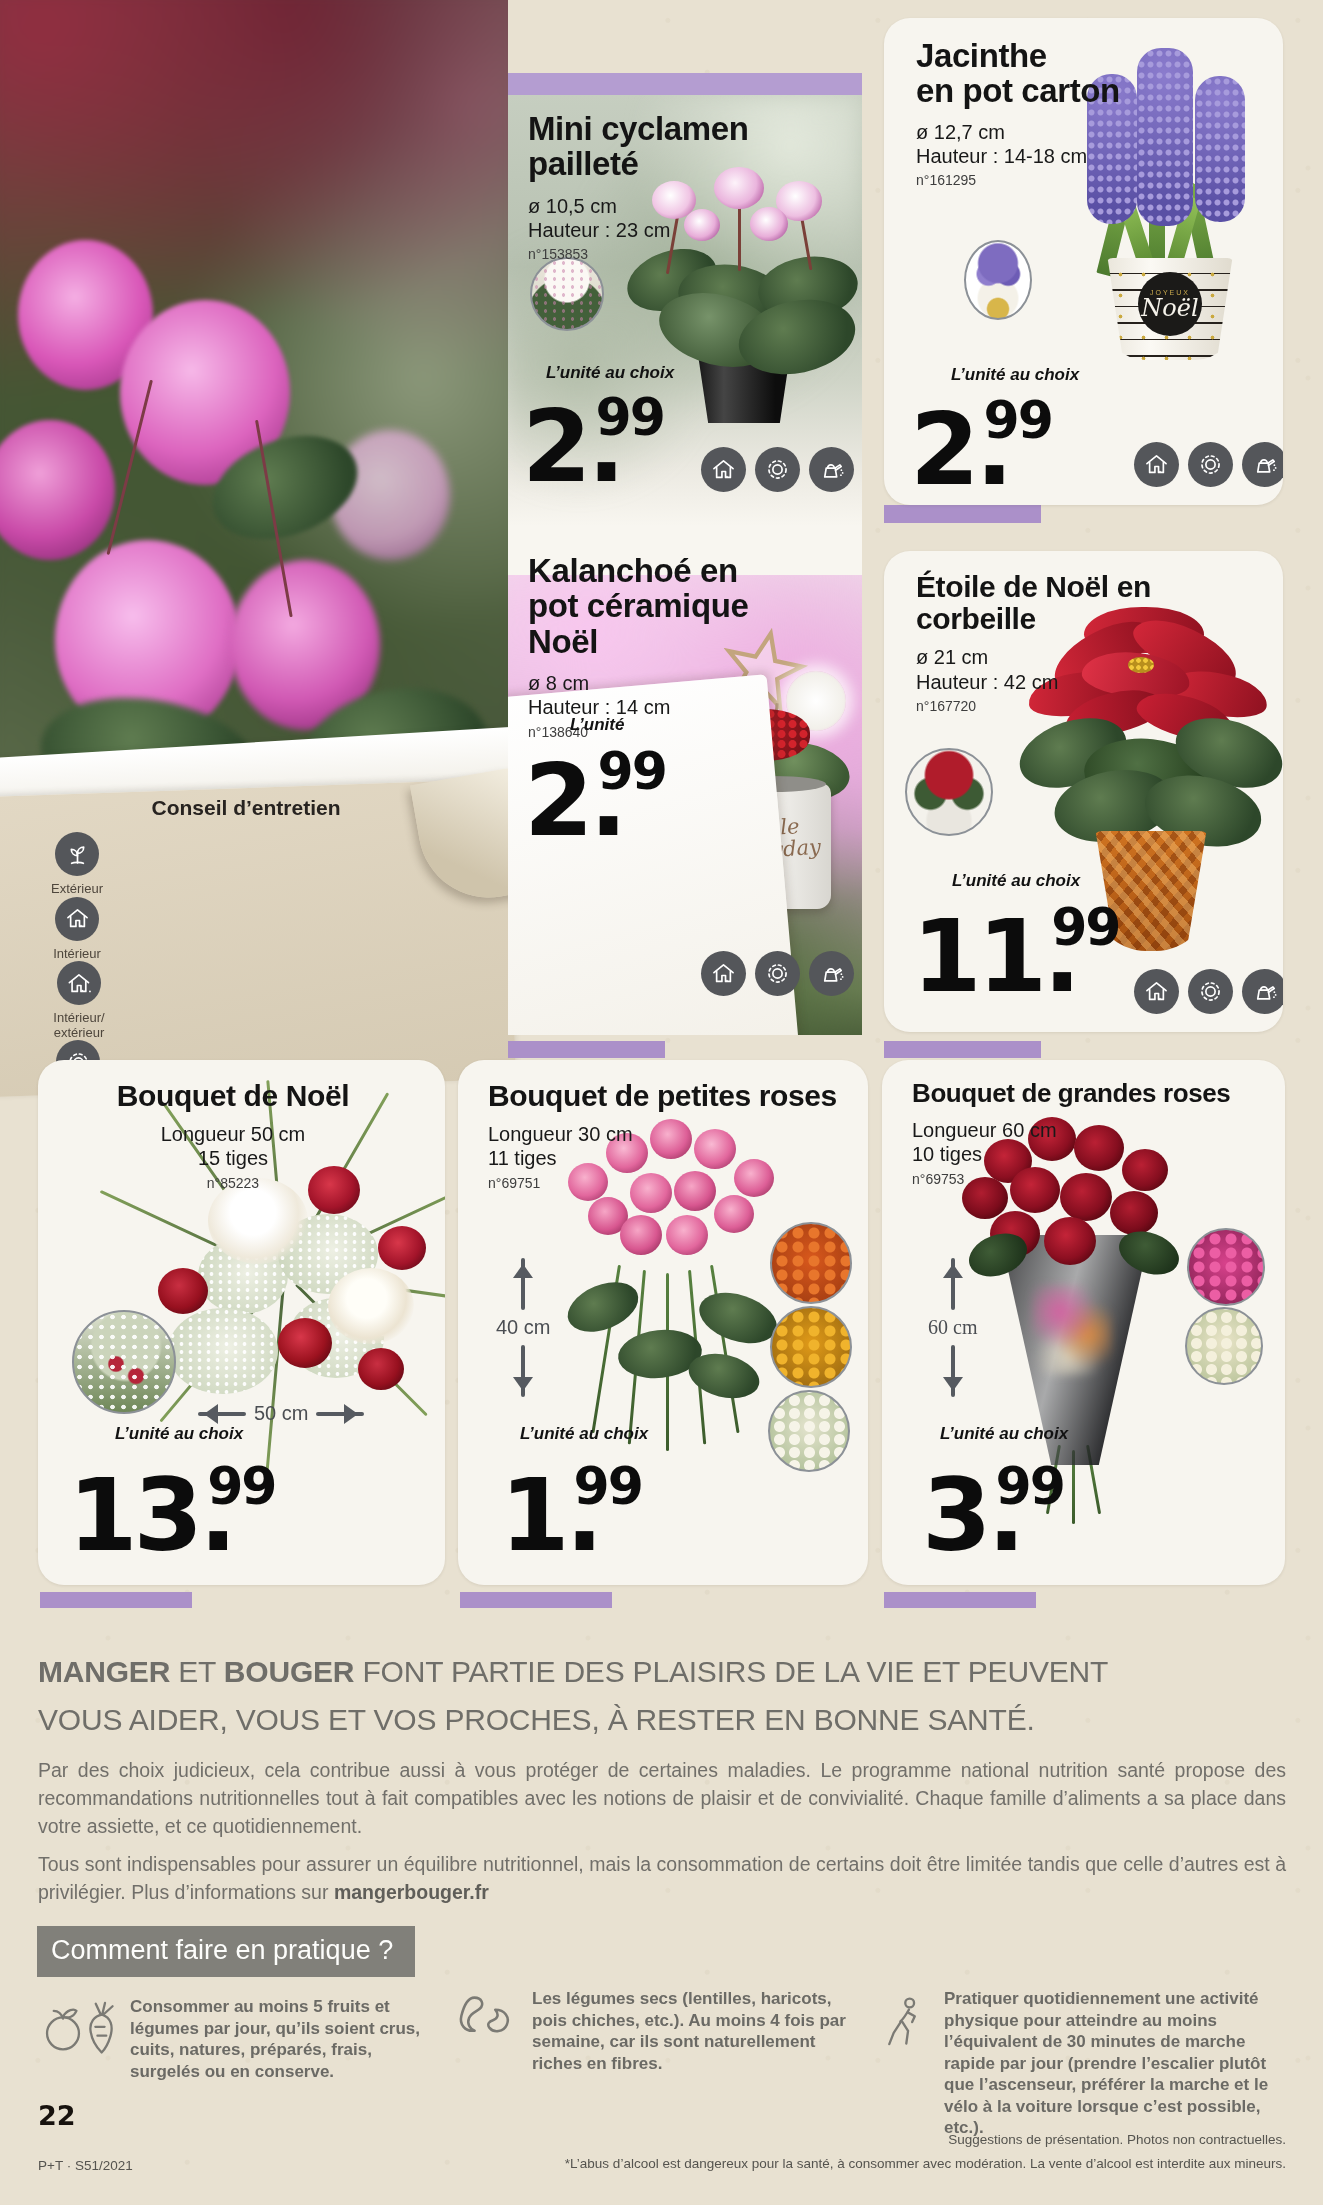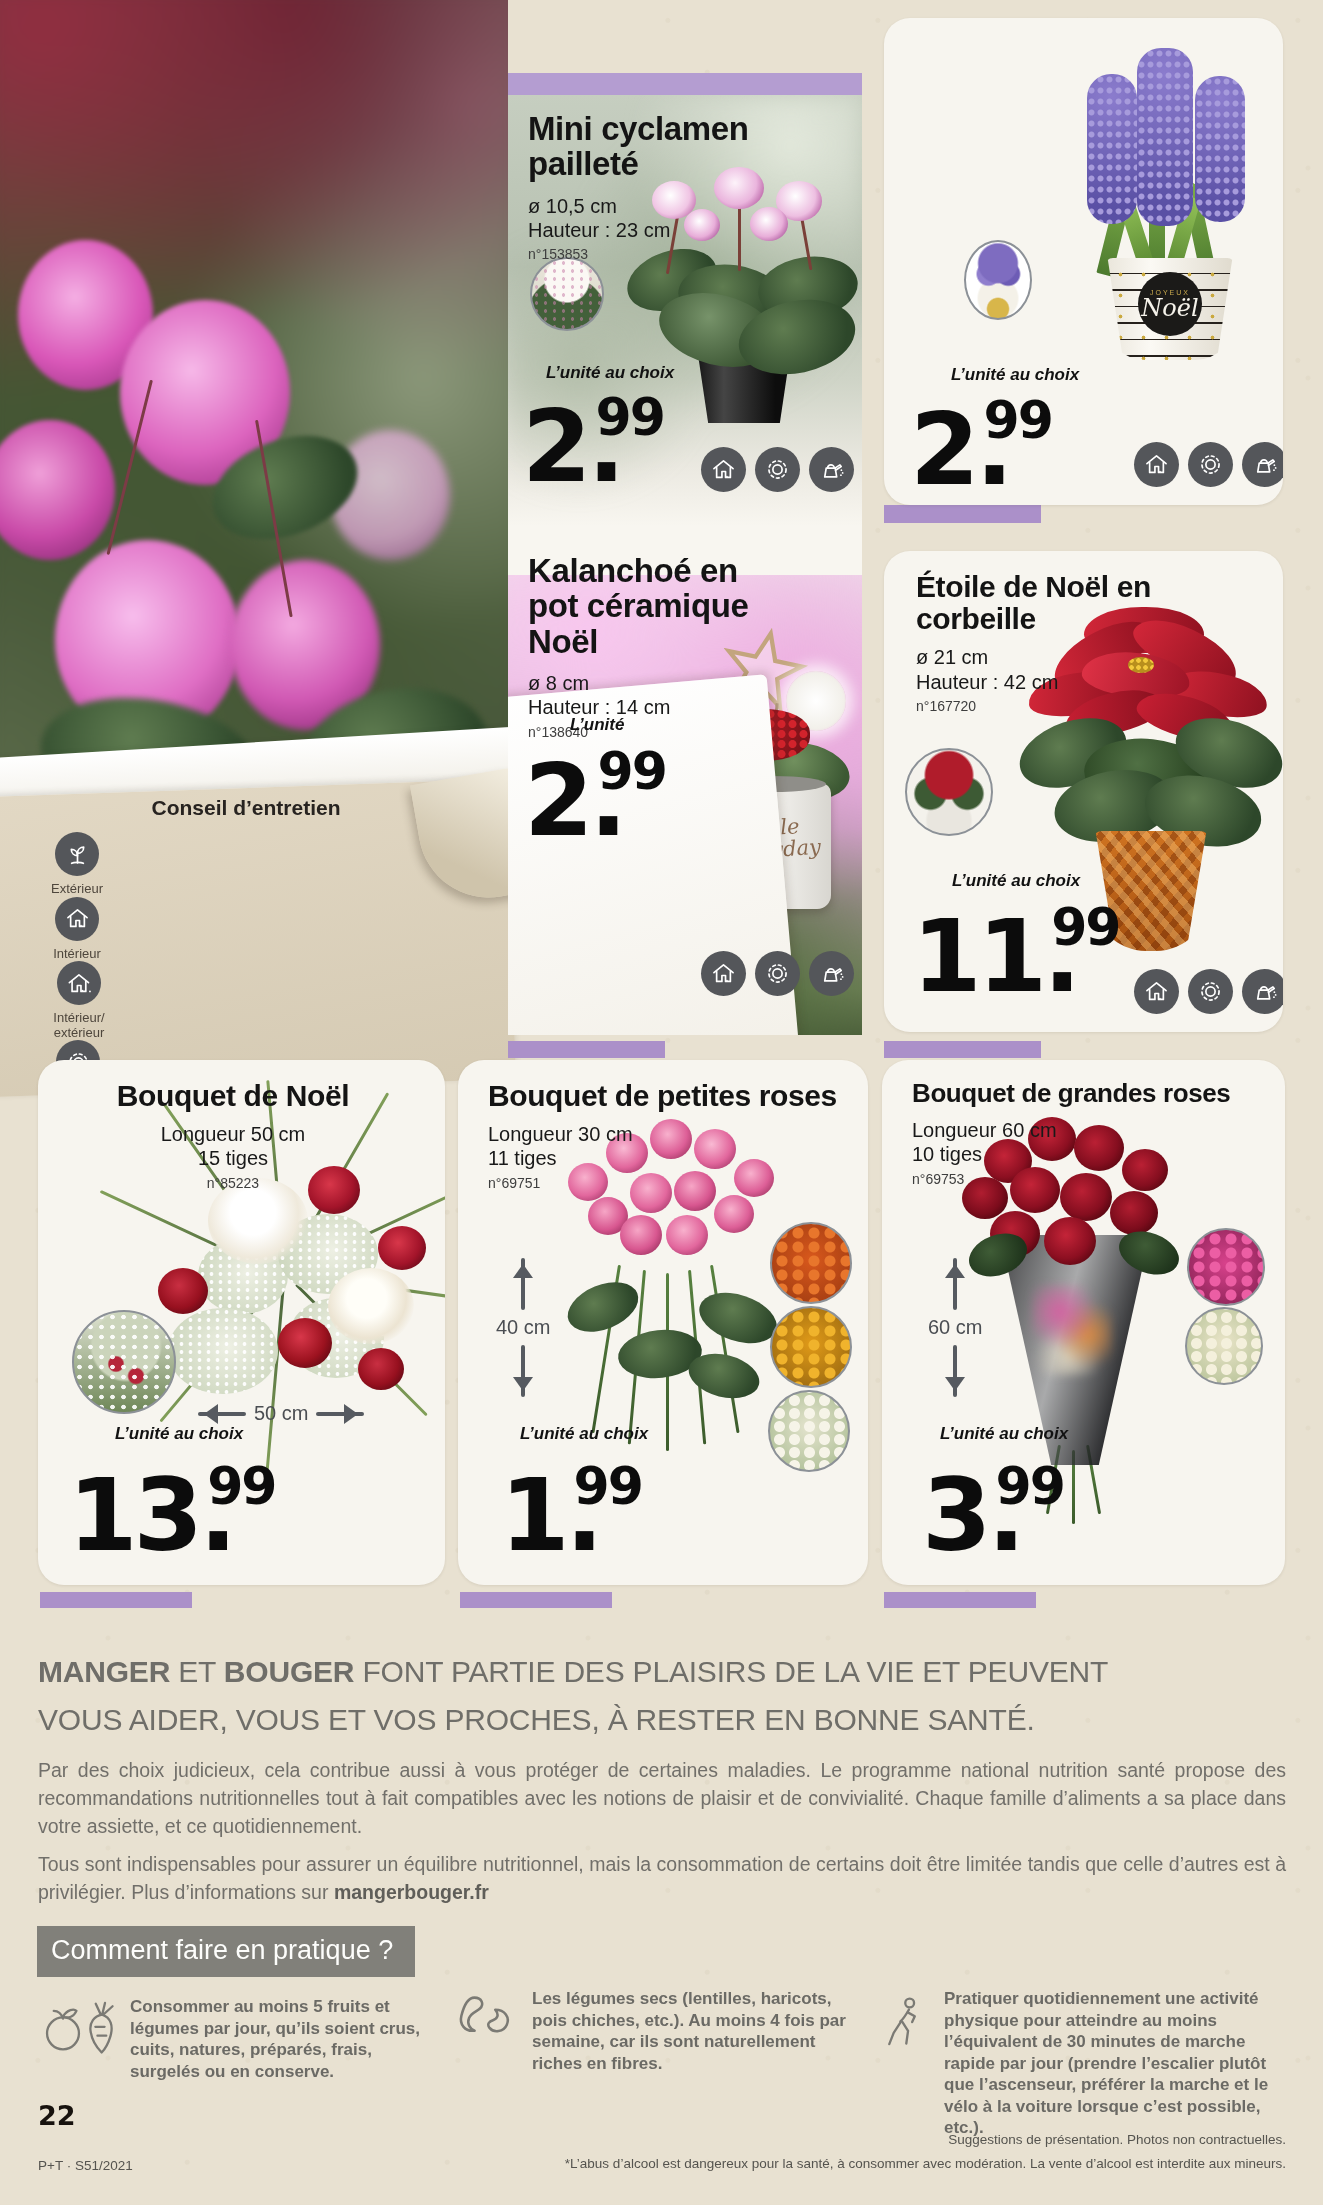--- a/index.html
+++ b/index.html
@@ -358,20 +358,26 @@
         </div>
       </div>
     </div>
     <div class="inset" style="left:80px;top:222px;width:64px;height:76px;border-radius:50%;background:
       radial-gradient(circle at 50% 28%, #7e6cc0 0 30%, transparent 33%),
       radial-gradient(circle at 35% 42%, #8f7ecd 0 18%, transparent 21%),
       radial-gradient(circle at 66% 42%, #6d5cb5 0 18%, transparent 21%),
       radial-gradient(circle at 50% 88%, #d8b64a 0 14%, transparent 16%),
       radial-gradient(circle at 50% 74%, #f4f1e8 0 30%, transparent 33%),
       #ffffff;"></div>
+    <div class="abs" style="left:32px;top:20px;width:220px;">
+      <div class="ptitle" style="font-size:33px;"><span>Jacinthe</span><br><span>en pot carton</span></div>
+      <div class="spec" style="margin-top:11px;">ø 12,7 cm</div>
+      <div class="spec">Hauteur : 14-18 cm</div>
+      <div class="ref">n°161295</div>
+    </div>
     <div class="unit abs" style="left:67px;top:347px;">L’unité au choix</div>
     <div class="price" style="left:26px;top:372px;"><span class="pi"><span>2</span>.</span><sup class="psup">99</sup></div>
     <div class="irow" style="left:250px;top:424px;">
       <div class="icirc">
           <svg class="ic" viewBox="0 0 24 24">
             <use href="#i-house"></use>
           </svg>
         </div>
       <div class="icirc">
           <svg class="ic" viewBox="0 0 24 24">
@@ -546,21 +552,21 @@
       <div class="rose" style="left:48px;top:52px;width:50px;height:46px;--c1:#c42438;--c2:#8c0f21;--c3:#54060f;"></div>
       <div class="rose" style="left:98px;top:58px;width:52px;height:48px;--c1:#ba2034;--c2:#850e1f;--c3:#4a050d;"></div>
       <div class="rose" style="left:148px;top:76px;width:48px;height:44px;--c1:#b01d30;--c2:#7c0c1c;--c3:#4a050d;"></div>
       <div class="rose" style="left:28px;top:96px;width:50px;height:46px;--c1:#ba2034;--c2:#850e1f;--c3:#4a050d;"></div>
       <div class="rose" style="left:82px;top:102px;width:52px;height:48px;--c1:#c42438;--c2:#8c0f21;--c3:#54060f;"></div>
       <div class="leaf" style="left:6px;top:120px;width:60px;height:40px;transform:rotate(-20deg);background:radial-gradient(circle at 40% 35%, #3f5c36, #1e331b 78%);"></div>
       <div class="leaf" style="left:156px;top:118px;width:62px;height:40px;transform:rotate(20deg);background:radial-gradient(circle at 40% 35%, #3f5c36, #1e331b 78%);"></div>
     </div>
     <div class="measure-v" style="left:46px;top:198px;height:190px;">
       <span class="vline u" style="height:52px;"></span>
-      <span class="mtxt" style="padding:6px 0;">60 cm</span>
+      <span class="mtxt" style="padding:6px 0;font-family:Liberation Serif, serif;">60 cm</span>
       <span class="vline d" style="height:52px;"></span>
     </div>
     <div class="inset" style="left:305px;top:168px;width:74px;height:74px;background:
       radial-gradient(circle, #ec5ea4 5px, transparent 6px) 2px 2px/16px 14px,
       radial-gradient(circle at 50% 45%, #d8428c, #8e2458 85%);"></div>
     <div class="inset" style="left:303px;top:247px;width:74px;height:74px;background:
       radial-gradient(circle, #f4f0dc 5px, transparent 6px) 2px 2px/15px 13px,
       radial-gradient(circle at 50% 45%, #e9e4c8, #b9c49a 85%);"></div>
     <div class="abs" style="left:30px;top:20px;width:360px;">
       <div class="ptitle" style="font-size:26px;">Bouquet de grandes roses</div>

